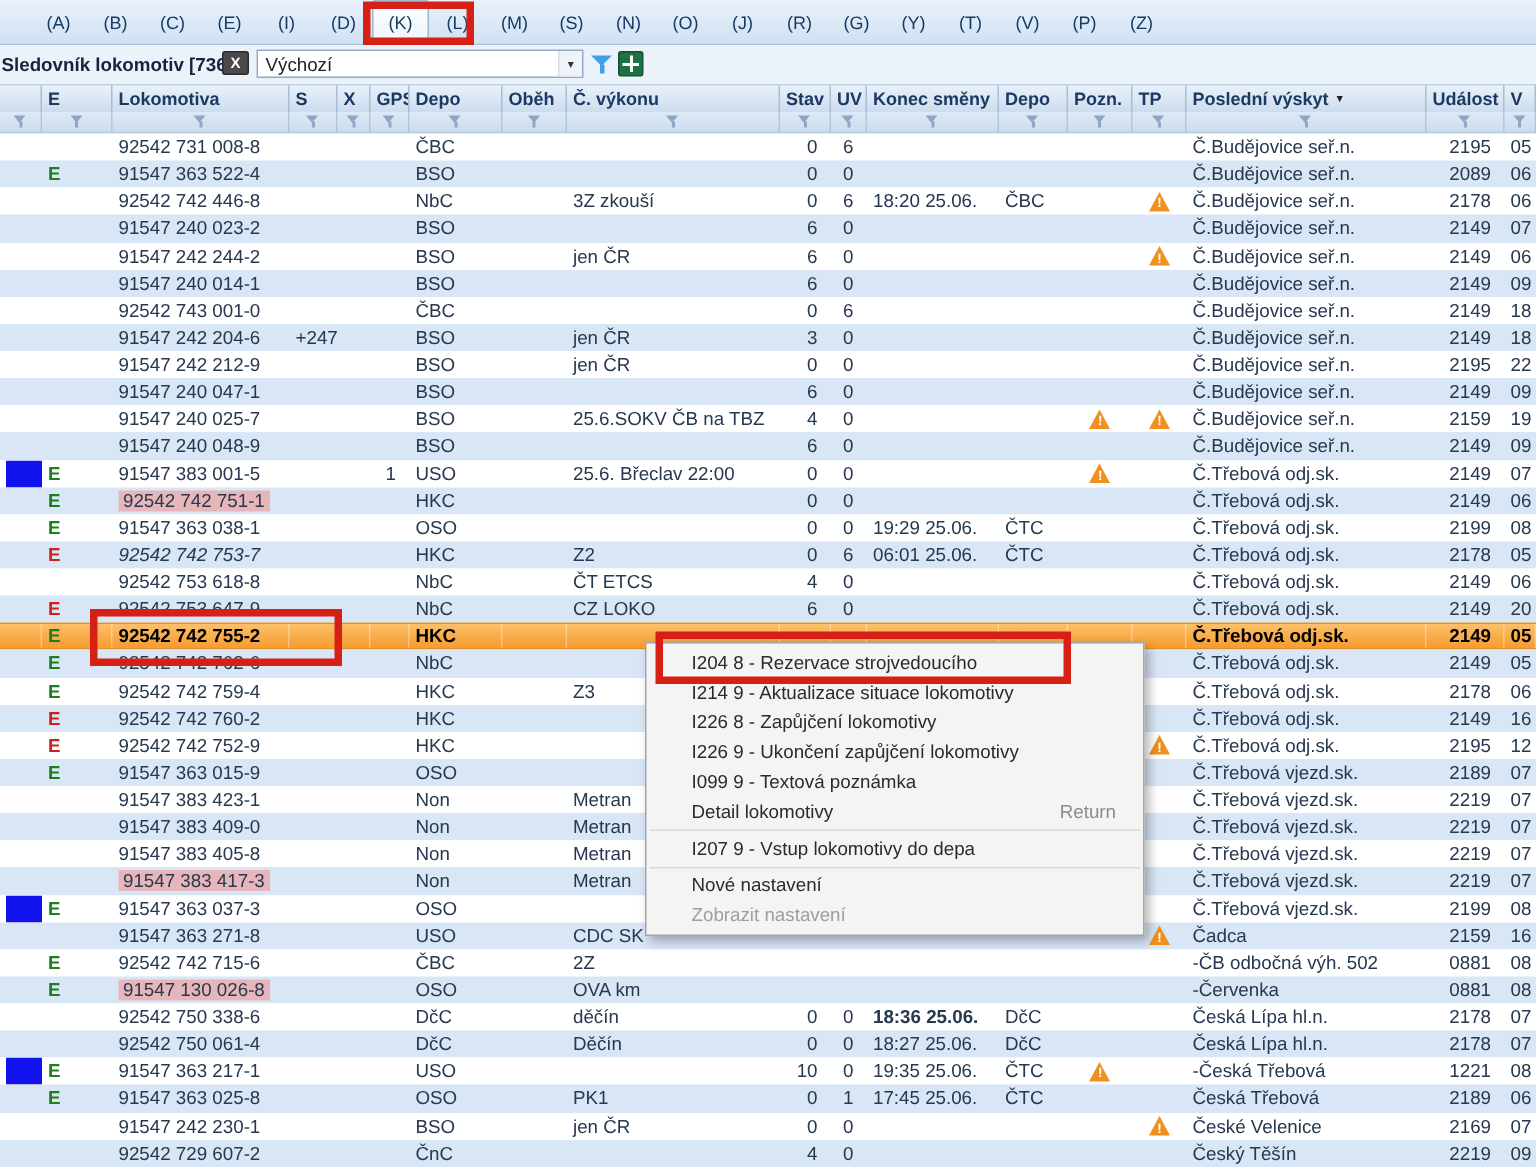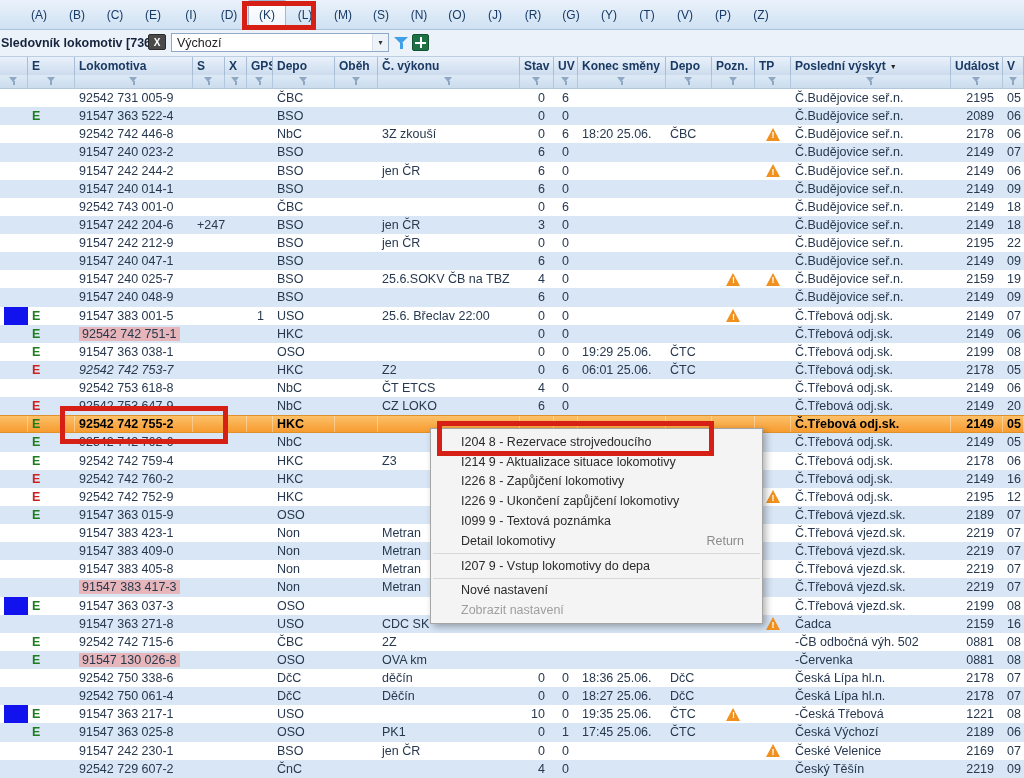--- a/index.html
+++ b/index.html
@@ -235,21 +235,21 @@
       </div>
       <div class="gf" style="width: 21px;">
         <span class="funnel"></span>
       </div>
     </div>
   <div class="rows">
       <div class="row">
         <div class="cell" style="width: 28px;"></div>
         <div class="cell" style="width: 47px;"></div>
         <div class="cell" style="width: 118px;">
-          <span>92542 731 005-9</span>
+          <span>92542 731 008-8</span>
         </div>
         <div class="cell" style="width: 32px;"></div>
         <div class="cell" style="width: 22px;"></div>
         <div class="cell r" style="width: 26px;"></div>
         <div class="cell" style="width: 62px;">ČBC</div>
         <div class="cell" style="width: 43px;"></div>
         <div class="cell" style="width: 142px;"></div>
         <div class="cell r" style="width: 34px;">0</div>
         <div class="cell r" style="width: 24px;">6</div>
         <div class="cell" style="width: 88px;"></div>
@@ -967,21 +967,21 @@
           <span>92542 750 338-6</span>
         </div>
         <div class="cell" style="width: 32px;"></div>
         <div class="cell" style="width: 22px;"></div>
         <div class="cell r" style="width: 26px;"></div>
         <div class="cell" style="width: 62px;">DčC</div>
         <div class="cell" style="width: 43px;"></div>
         <div class="cell" style="width: 142px;">děčín</div>
         <div class="cell r" style="width: 34px;">0</div>
         <div class="cell r" style="width: 24px;">0</div>
-        <div class="cell" style="width: 88px;">18:36 25.06.</div>
+        <div class="cell" style="width: 88px; font-weight: bold;">18:36 25.06.</div>
         <div class="cell" style="width: 46px;">DčC</div>
         <div class="cell" style="width: 43px;"></div>
         <div class="cell" style="width: 36px;"></div>
         <div class="cell" style="width: 160px;">Česká Lípa hl.n.</div>
         <div class="cell r" style="width: 52px;">2178</div>
         <div class="cell" style="width: 21px;">07</div>
       </div>
       <div class="row alt">
         <div class="cell" style="width: 28px;"></div>
         <div class="cell" style="width: 47px;"></div>
@@ -1041,21 +1041,21 @@
         <div class="cell r" style="width: 26px;"></div>
         <div class="cell" style="width: 62px;">OSO</div>
         <div class="cell" style="width: 43px;"></div>
         <div class="cell" style="width: 142px;">PK1</div>
         <div class="cell r" style="width: 34px;">0</div>
         <div class="cell r" style="width: 24px;">1</div>
         <div class="cell" style="width: 88px;">17:45 25.06.</div>
         <div class="cell" style="width: 46px;">ČTC</div>
         <div class="cell" style="width: 43px;"></div>
         <div class="cell" style="width: 36px;"></div>
-        <div class="cell" style="width: 160px;">Česká Výchozí</div>
+        <div class="cell" style="width: 160px;">Česká Třebová</div>
         <div class="cell r" style="width: 52px;">2189</div>
         <div class="cell" style="width: 21px;">06</div>
       </div>
       <div class="row">
         <div class="cell" style="width: 28px;"></div>
         <div class="cell" style="width: 47px;"></div>
         <div class="cell" style="width: 118px;">
           <span>91547 242 230-1</span>
         </div>
         <div class="cell" style="width: 32px;"></div>

